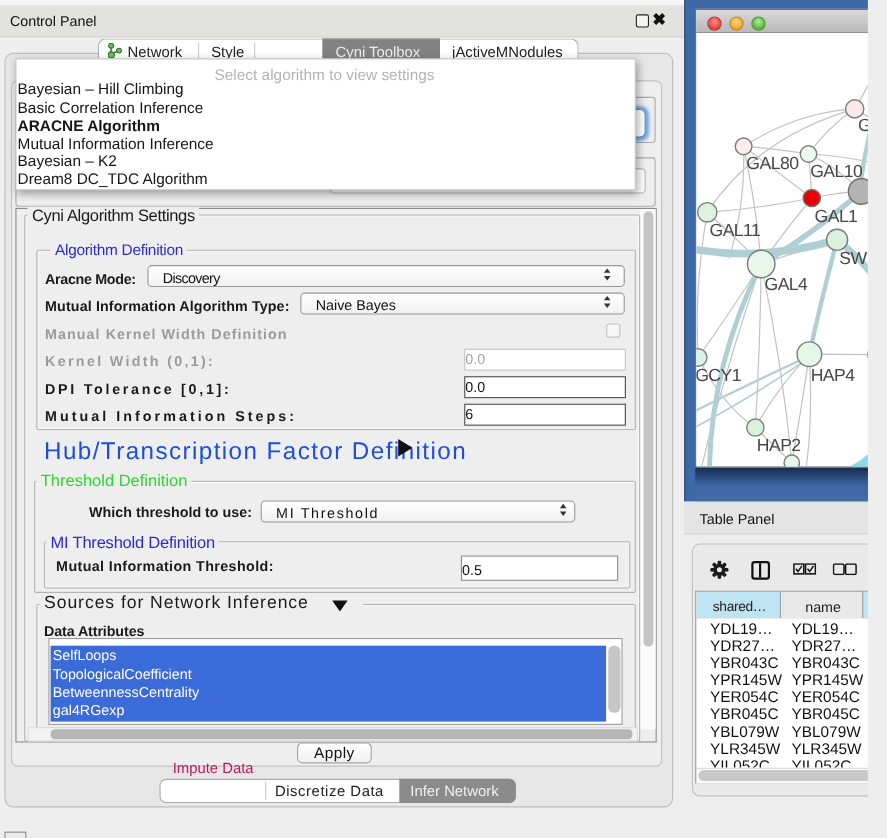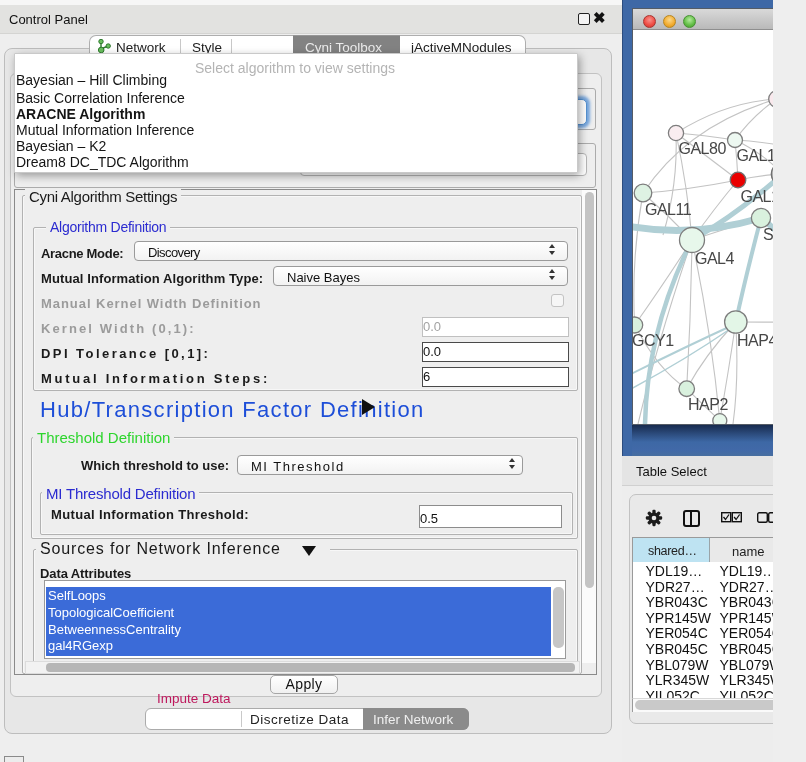--- a/index.html
+++ b/index.html
@@ -1,17 +1,17 @@
 <!DOCTYPE html>
 <html><head>
 <meta charset="utf-8">
 <style>
 html,body{margin:0;padding:0;}
 body{width:806px;height:762px;overflow:hidden;font-family:"Liberation Sans",sans-serif;background:#eeeeee;}
-#root{position:absolute;top:0;left:0;width:773px;height:762px;overflow:hidden;}
+#root{position:absolute;top:0;left:0;width:773px;height:762px;overflow:hidden;padding-left:16px;}
 .abs{position:absolute;}
 .lbl{font-size:13px;color:#1a1a1a;white-space:nowrap;}
 .bold{font-weight:700;}
 .dis{color:#9b9b9b;}
 .combo{position:absolute;background:linear-gradient(#ffffff,#f2f2f2);border:1px solid #9a9a9a;border-radius:4px;box-sizing:border-box;}
 .combo .ctext{position:absolute;left:13px;top:3px;font-size:13px;color:#111;}
 .updown{position:absolute;width:9px;}
 .updown .u{width:0;height:0;border-left:3.5px solid transparent;border-right:3.5px solid transparent;border-bottom:4.5px solid #333;margin-bottom:3px;}
 .updown .d{width:0;height:0;border-left:3.5px solid transparent;border-right:3.5px solid transparent;border-top:4.5px solid #333;}
 .field{position:absolute;background:#fff;border:1px solid #4a4a4a;box-sizing:border-box;font-size:13px;color:#111;text-align:left;padding-right:6px;}
@@ -231,21 +231,21 @@
   <text x="130" y="210">SWI4</text>
   <text x="62" y="234">GAL4</text>
   <text x="-1" y="316">GCY1</text>
   <text x="104" y="316">HAP4</text>
   <text x="162" y="316">Y</text>
   <text x="55" y="380">HAP2</text>
 </g>
 </svg>
 
 <div class="abs" style="left:622px;top:456px;width:184px;height:30px;background:#e4e4e4;border-bottom:1px solid #d0d0d0;box-sizing:border-box;"></div>
-<div class="abs lbl" style="left:636px;top:464px;color:#111;">Table Select</div>
+<div class="abs lbl" style="left:636px;top:464px;color:#111;">Table Panel</div>
 <div class="abs" style="left:622px;top:486px;width:184px;height:276px;background:#ededed;"></div>
 
 <div class="abs" style="left:629px;top:494px;width:185px;height:230px;background:#e9e9e9;border:1px solid #c2c2c2;border-radius:7px;box-sizing:border-box;"></div>
 
 <svg class="abs" style="left:645px;top:509px;" width="18" height="18" viewBox="0 0 18 18">
   <g fill="#1c1c1c">
     <circle cx="9" cy="9" r="5.6"></circle>
     <g>
       <rect x="7.35" y="0.8" width="3.3" height="4" rx="1.1"></rect>
       <rect x="7.35" y="13.2" width="3.3" height="4" rx="1.1"></rect>

